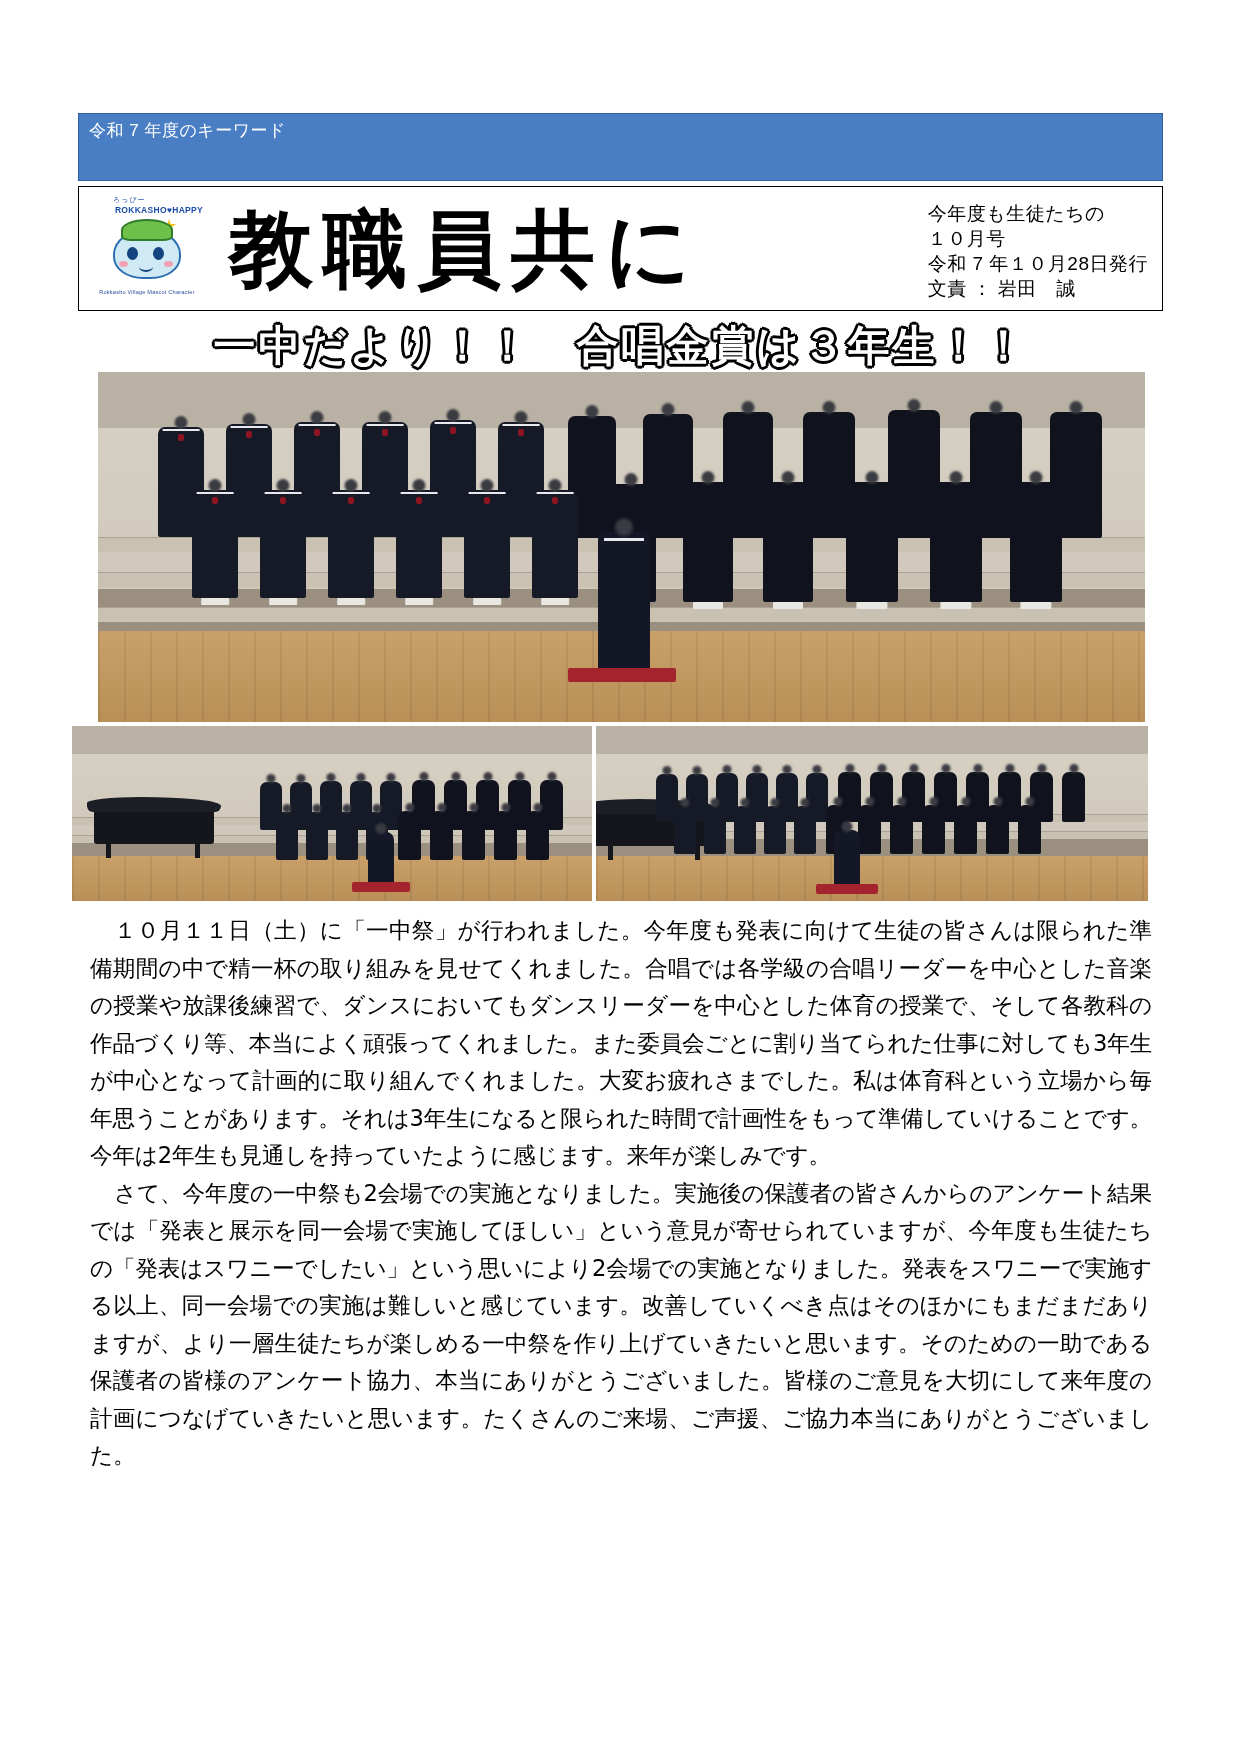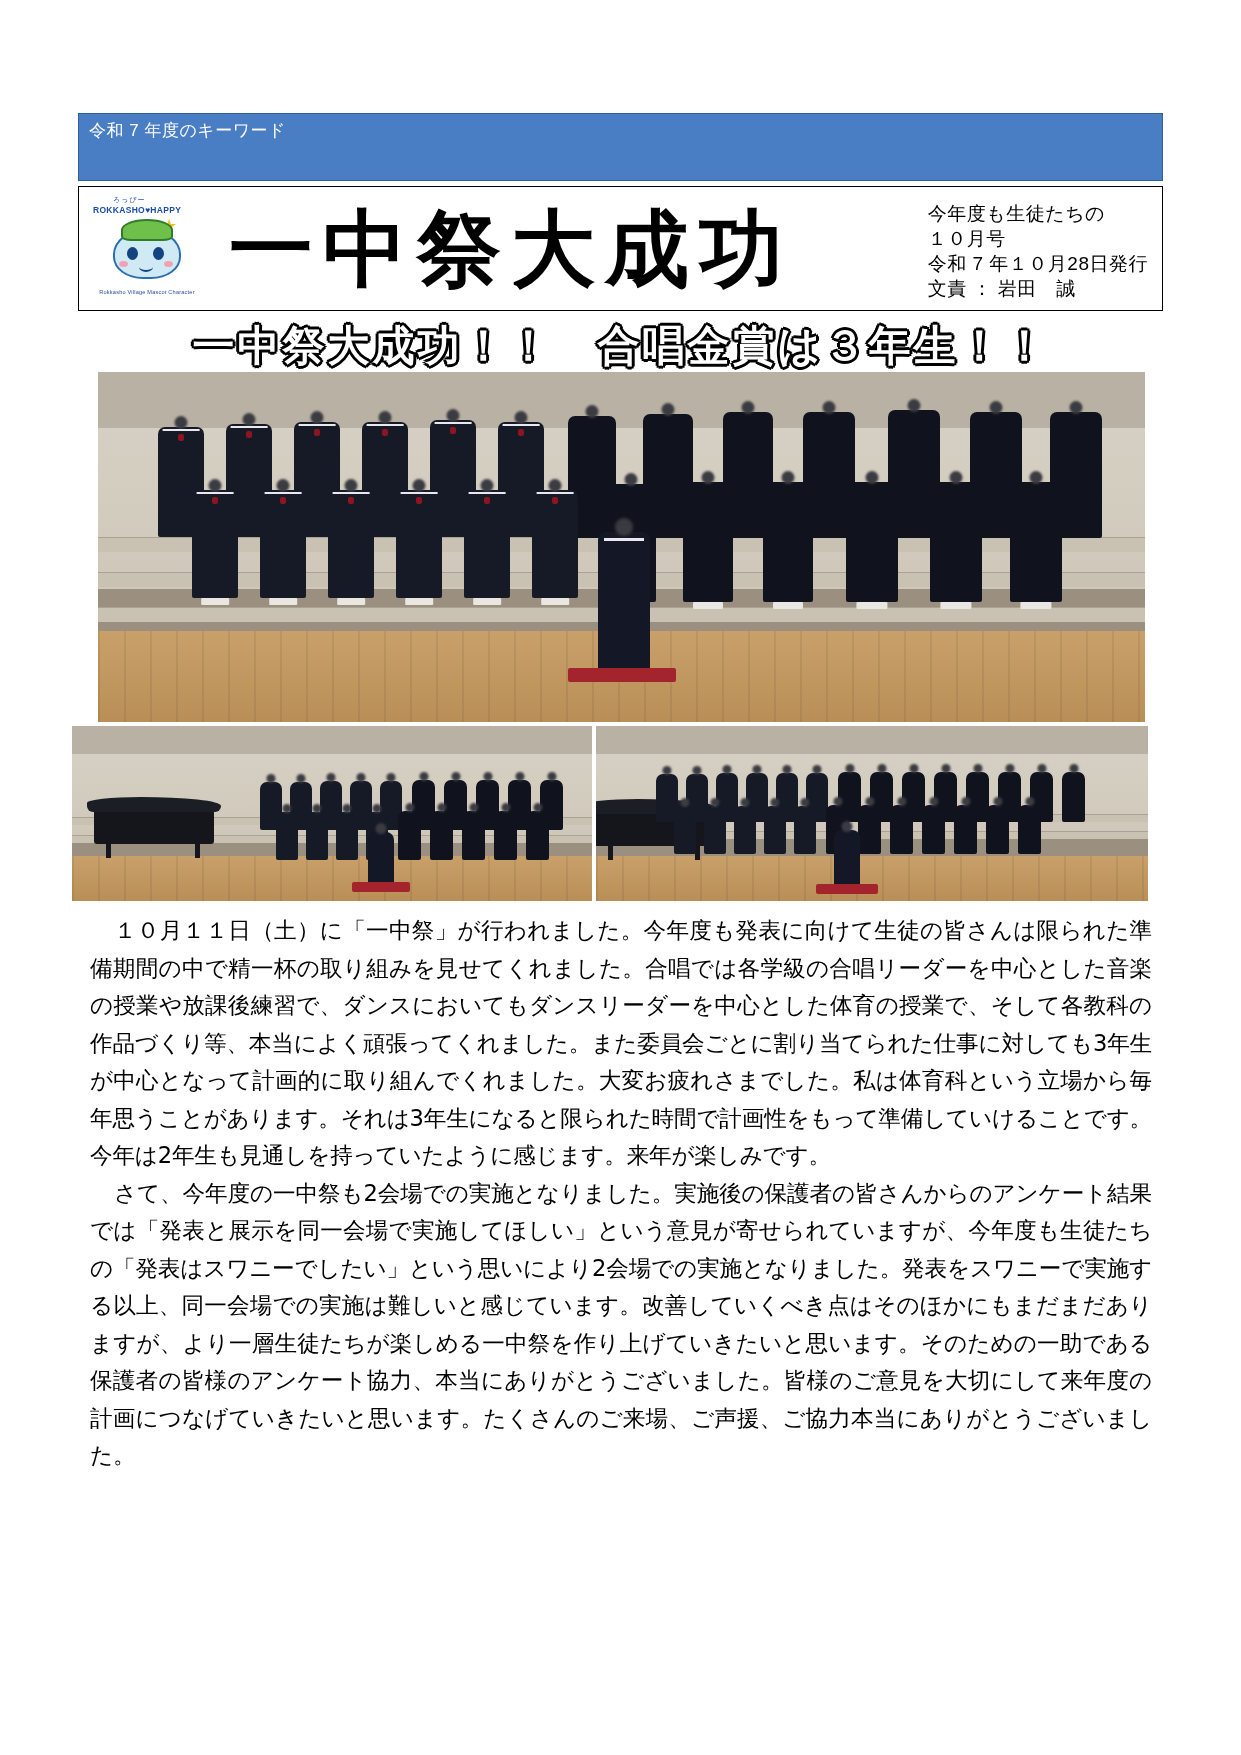--- a/index.html
+++ b/index.html
@@ -76,21 +76,21 @@
     top: 2px;
     font-size: 7px;
     color: #1b4da8;
     letter-spacing: 1px;
   }
   .logo-title {
     position: absolute;
     left: 6px;
     top: 12px;
     width: 110px;
-    text-align: left;
+    text-align: right;
     font-size: 8.5px;
     font-weight: bold;
     color: #1b4da8;
     letter-spacing: 0.3px;
   }
   .logo-sub {
     position: absolute;
     left: 4px;
     top: 96px;
     width: 112px;
@@ -375,31 +375,31 @@
         <div class="hat"></div>
         <div class="eye l"></div>
         <div class="eye r"></div>
         <div class="cheek l"></div>
         <div class="cheek r"></div>
         <div class="mouth"></div>
       </div>
       <div class="logo-sub">Rokkasho Village Mascot Character</div>
     </div>
 
-    <div class="paper-title">一中祭大成功</div>
+    <div class="paper-title">教職員共に</div>
 
     <div class="issue-info">
       <div>今年度も生徒たちの</div>
       <div>１０月号</div>
       <div>令和 7 年１０月28日発行</div>
       <div>文責 ： 岩田　誠</div>
     </div>
   </div>
 
-  <div class="headline">一中祭大成功！！　合唱金賞は３年生！！</div>
+  <div class="headline">一中だより！！　合唱金賞は３年生！！</div>
 
   <div class="photo photo-main">
     <div class="scene">
       <div class="wall"></div>
       <div class="wall-dark"></div>
       <div class="riser" style="top:47%;height:4%;"></div>
       <div class="riser" style="top:57%;height:4%;"></div>
       <div class="riser" style="top:67%;height:4%;"></div>
       <div class="floor"></div>
       <div class="floor-lines"></div>

